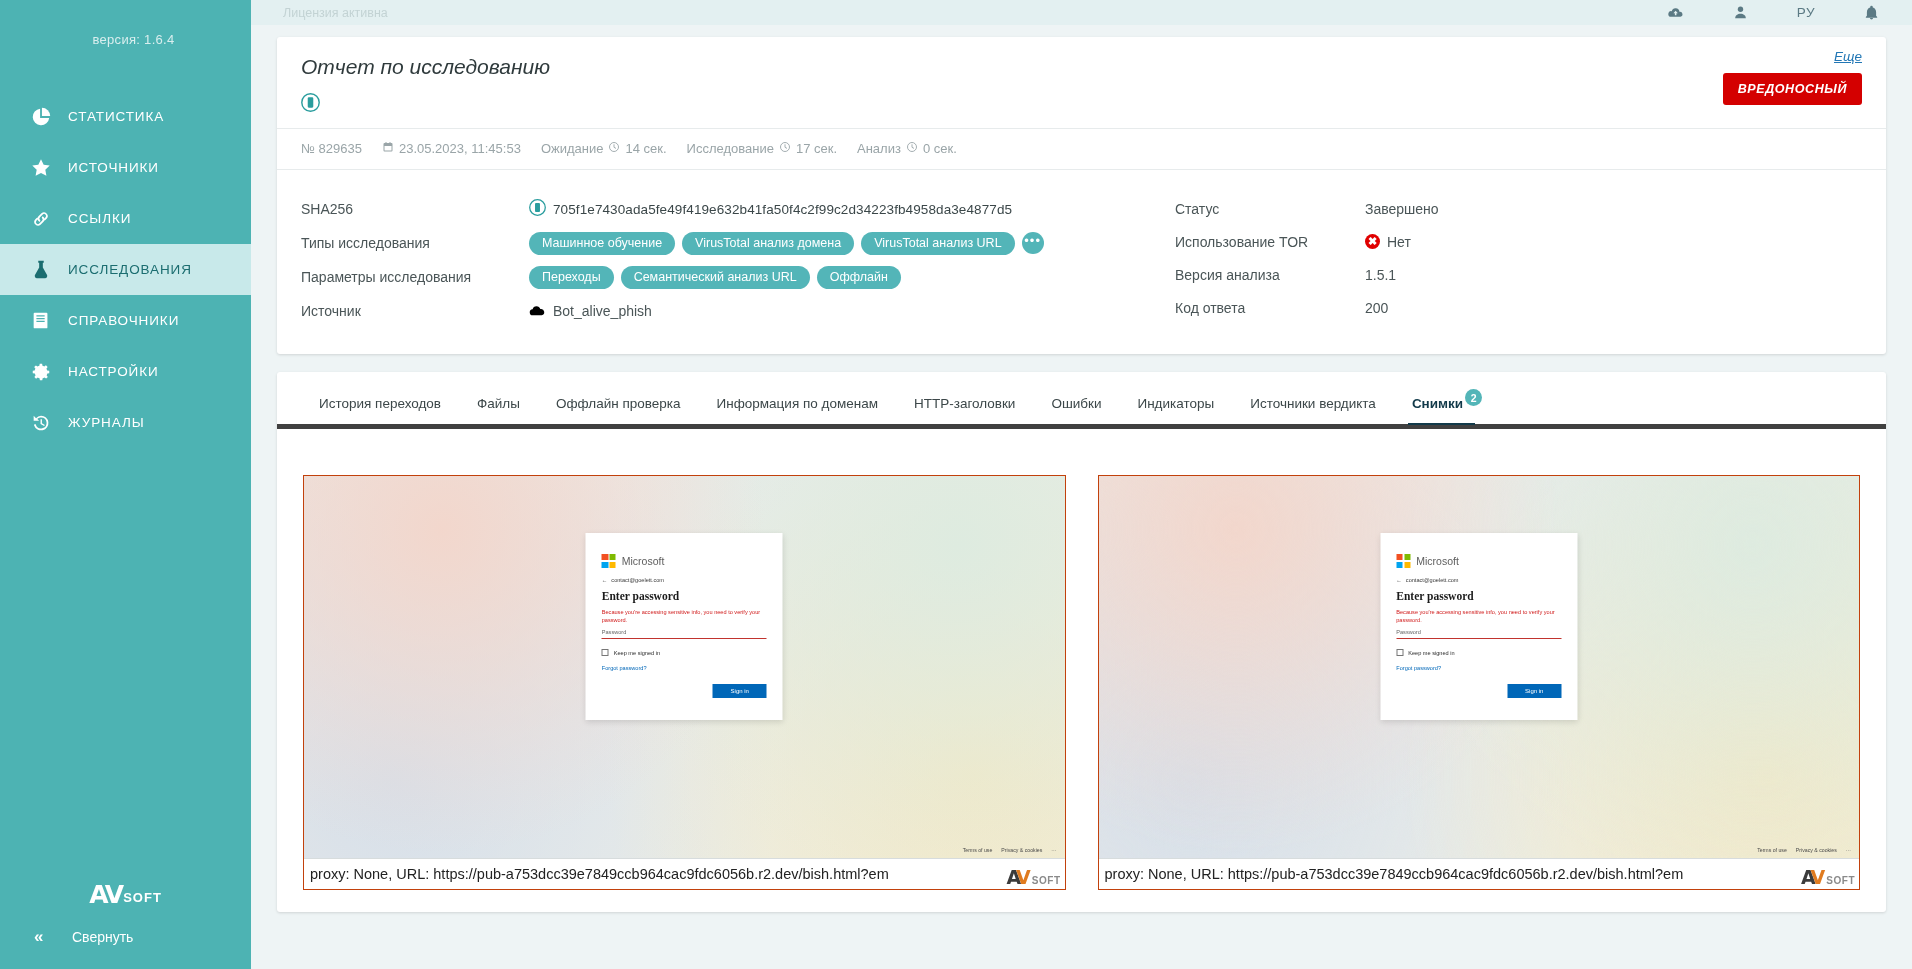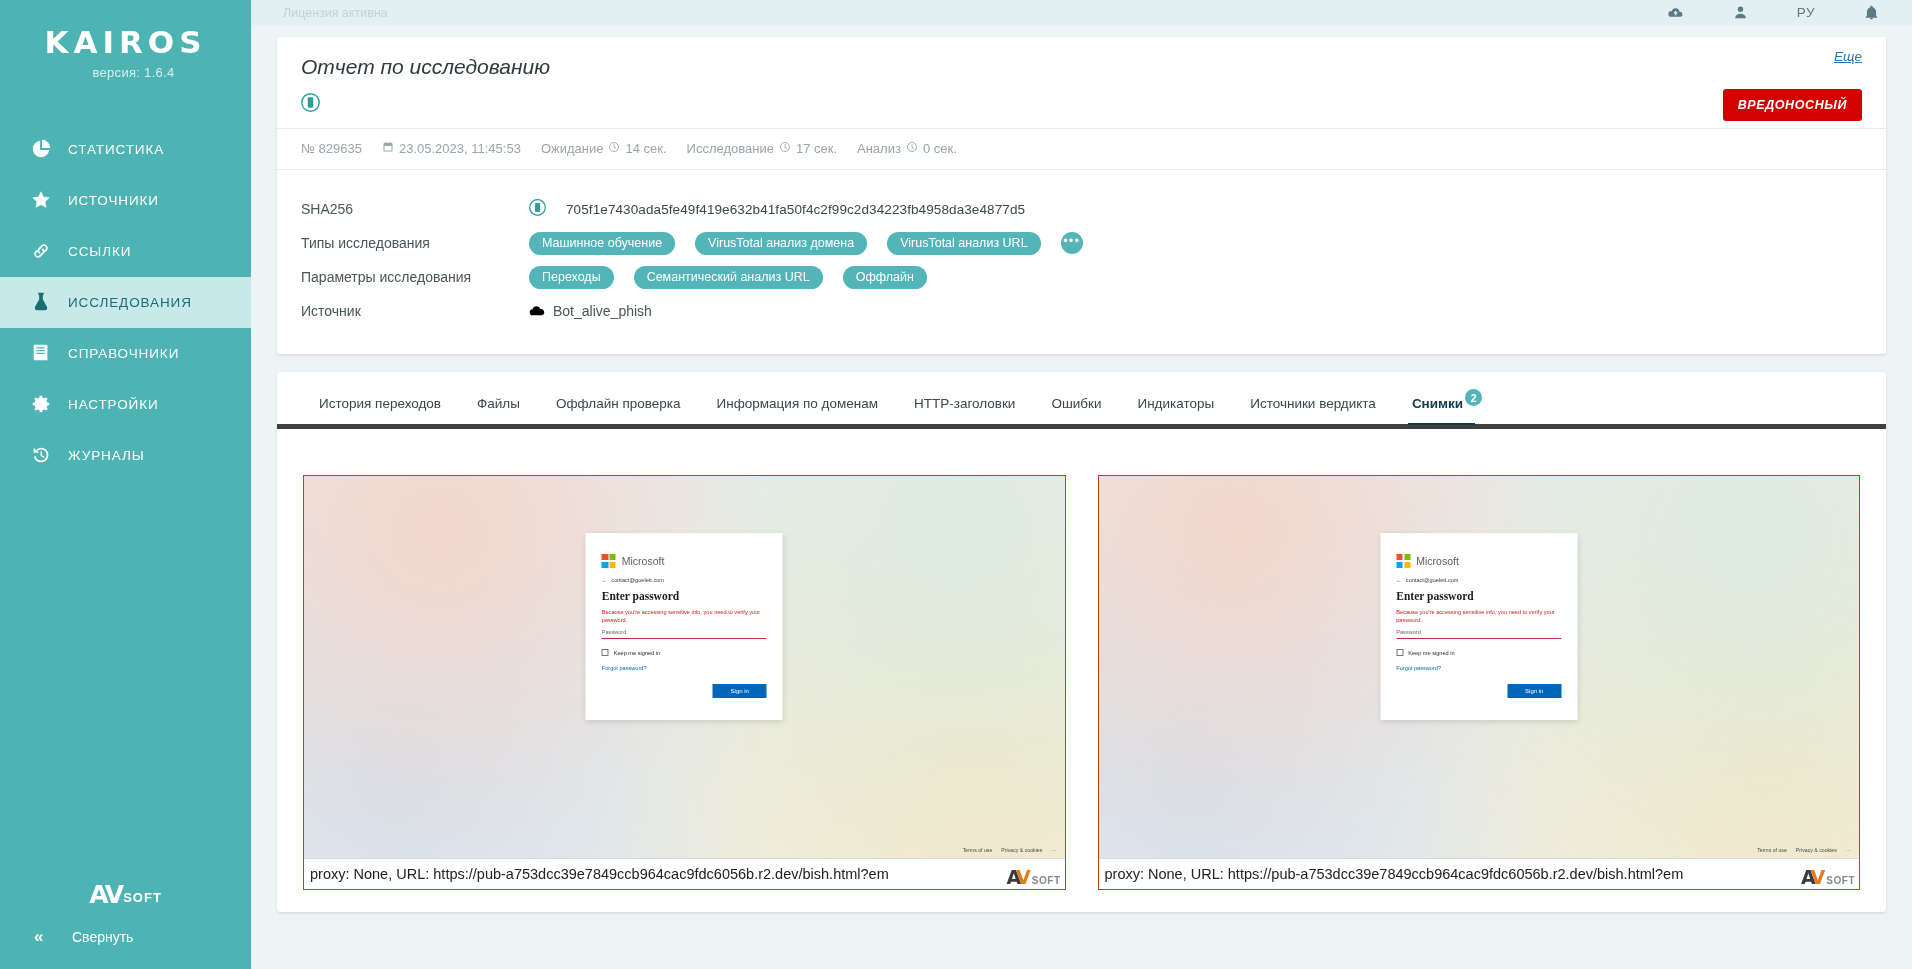--- a/index.html
+++ b/index.html
@@ -76,41 +76,41 @@
   .hdr { padding: 18px 24px 0 24px; position: relative; font-style: italic; }
   .hdr-title { font-size: 21px; color: #2f3a3c; font-weight: 400; }
   .hdr-url-row { display: flex; align-items: center; gap: 9px; margin-top: 14px; padding-bottom: 16px; }
   .url-chip-icon { width: 19px; height: 19px; flex: 0 0 19px; }
   .hdr-url { font-size: 14.5px; font-weight: 700; color: #1f5f8b; word-break: break-all; }
   .more-link {
     position: absolute; right: 24px; top: 12px;
     font-size: 13.5px; color: #2277b5; text-decoration: underline; cursor: pointer;
   }
   .verdict {
-    position: absolute; right: 24px; top: 52px;
+    position: absolute; right: 24px; top: 36px;
     background: #d40000; color: #fff; font-size: 12.5px; font-weight: 700;
     letter-spacing: .6px; padding: 9px 15px; border-radius: 3px; cursor: pointer;
   }
   .hdr-sep { height: 1px; background: #e7ebec; }
   .meta-row {
     display: flex; align-items: center; gap: 20px;
     padding: 12px 24px 13px 24px; font-size: 13px; color: #9aa5a8;
   }
   .meta-item { display: flex; align-items: center; gap: 5px; white-space: nowrap; }
   .meta-item svg { fill: #9aa5a8; }
 
   .info-sep { height: 1px; background: #e7ebec; }
   .info-wrap { display: flex; padding: 22px 24px 26px 24px; }
   .info-col-l { flex: 0 0 800px; }
   .info-col-r { flex: 1 1 auto; padding-left: 74px; }
   .info-line { display: flex; align-items: center; min-height: 34px; }
   .info-line.r { min-height: 33px; }
   .info-key { flex: 0 0 228px; font-size: 14px; color: #4a5557; }
   .info-col-r .info-key { flex: 0 0 190px; }
-  .info-val { font-size: 14px; color: #4a5557; display: flex; align-items: center; gap: 20px; flex-wrap: wrap; }
+  .info-val { font-size: 14px; color: #4a5557; display: flex; align-items: center; gap: 7px; flex-wrap: wrap; }
   .hash-txt { font-size: 13.5px; color: #3b4749; letter-spacing: .1px; }
   .tag {
     display: inline-flex; align-items: center; justify-content: center;
     background: #53b5b8; color: #fff; border-radius: 12px;
     font-size: 12.5px; padding: 4px 13px 5px 13px; white-space: nowrap;
   }
   .tag-dots {
     width: 22px; height: 22px; border-radius: 50%; background: #53b5b8;
     color: #fff; display: inline-flex; align-items: center; justify-content: center;
     font-size: 13px; letter-spacing: 1px; padding-bottom: 5px; cursor: pointer;
@@ -200,21 +200,20 @@
   .wm-v { font-size: 19px; font-weight: 800; line-height: 1; color: #e07b1f; font-family: "DejaVu Sans", sans-serif; margin-left:-3px;}
   .wm-soft { font-size: 10px; font-weight: 700; letter-spacing: .5px; color: #8a8a8a; padding-bottom: 1px; }
 </style>
 </head>
 <body>
 
 <div id="app">
 
   <aside class="sidebar">
     <div class="brand">
-      <div class="brand-logo">KAIROS</div>
       <div class="brand-ver">версия: 1.6.4</div>
     </div>
 
     <nav class="nav">
       <div class="nav-item">
         <span class="ico">
           <svg width="22" height="22" viewBox="0 0 24 24">
               <path d="M11 3.06A9 9 0 1 0 20.94 13H11V3.06z"></path>
               <path d="M13 2v9h9A9.01 9.01 0 0 0 13 2z"></path>
             </svg>
@@ -413,20 +412,41 @@
                 <span>
                   <svg width="16" height="14" viewBox="0 0 24 18">
                       <path d="M19 17H6a4.6 4.6 0 0 1-.6-9.2A6 6 0 0 1 17 7.6 4.7 4.7 0 0 1 19 17z"></path>
                     </svg>
                 </span>
                 <span>Bot_alive_phish</span>
               </div>
             </div>
           </div>
 
+          <div class="info-col-r">
+            <div class="info-line r">
+              <div class="info-key">Статус</div>
+              <div class="info-val">Завершено</div>
+            </div>
+            <div class="info-line r">
+              <div class="info-key">Использование TOR</div>
+              <div class="info-val">
+                <span class="err-x">✖</span>
+                <span>Нет</span>
+              </div>
+            </div>
+            <div class="info-line r">
+              <div class="info-key">Версия анализа</div>
+              <div class="info-val">1.5.1</div>
+            </div>
+            <div class="info-line r">
+              <div class="info-key">Код ответа</div>
+              <div class="info-val">200</div>
+            </div>
+          </div>
         </div>
       </section>
 
       <section class="card tabs-card">
         <div class="tabs">
           <div class="tab">История переходов</div>
           <div class="tab">Файлы</div>
           <div class="tab">Оффлайн проверка</div>
           <div class="tab">Информация по доменам</div>
           <div class="tab">HTTP-заголовки</div>

